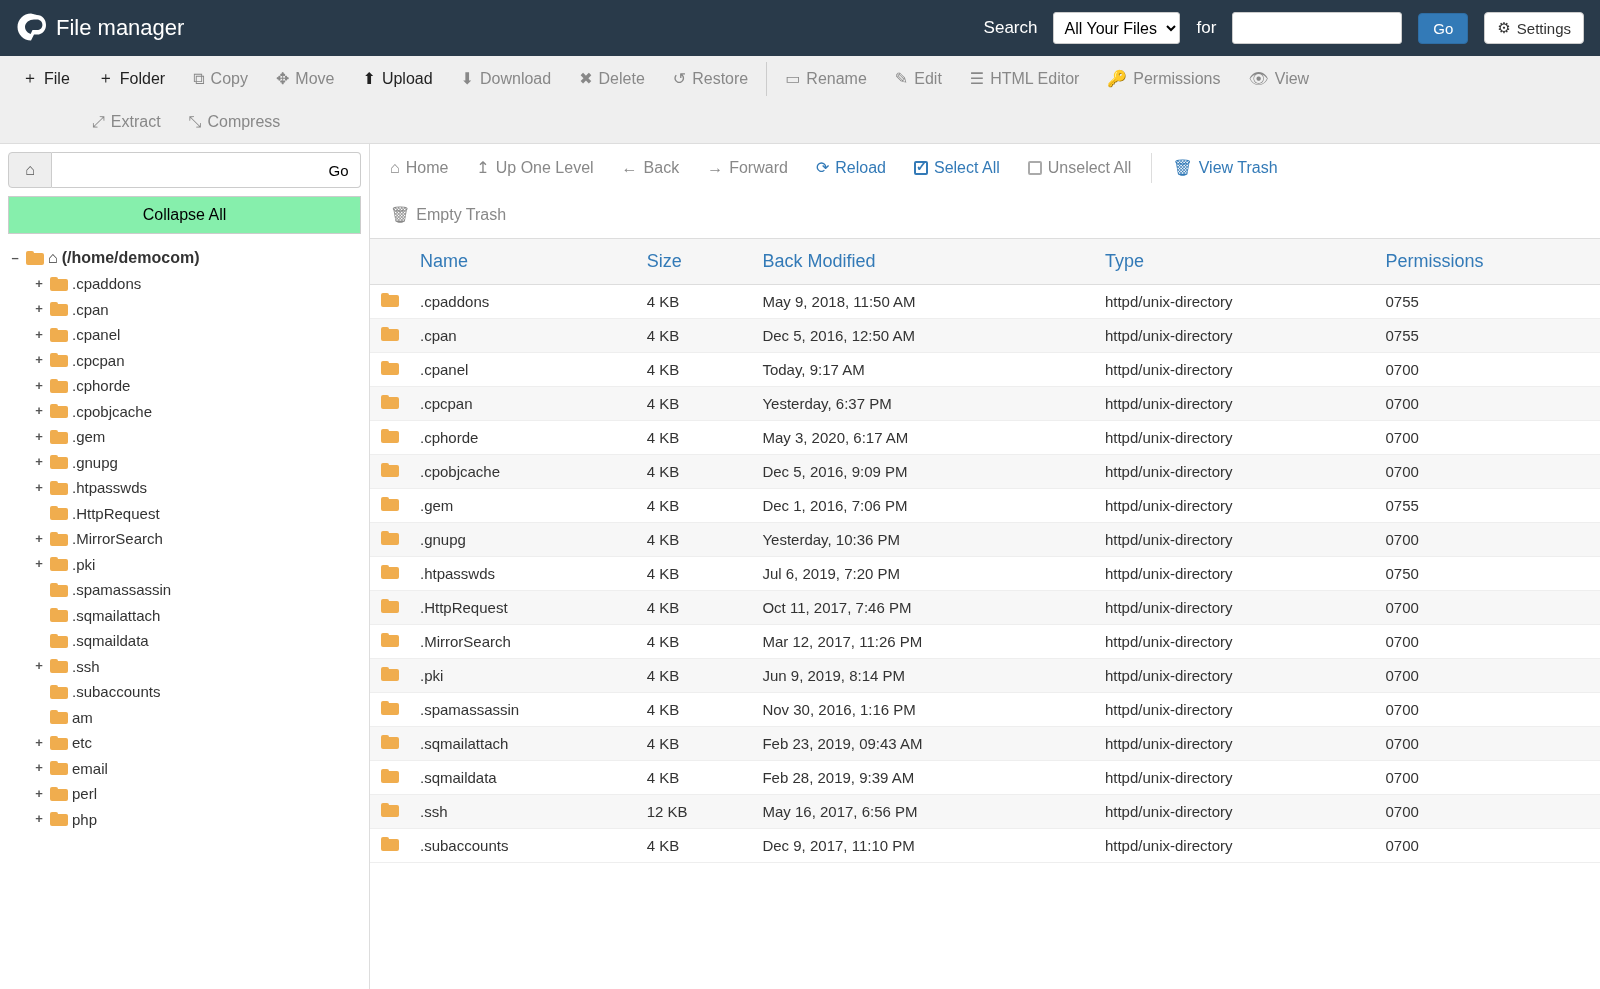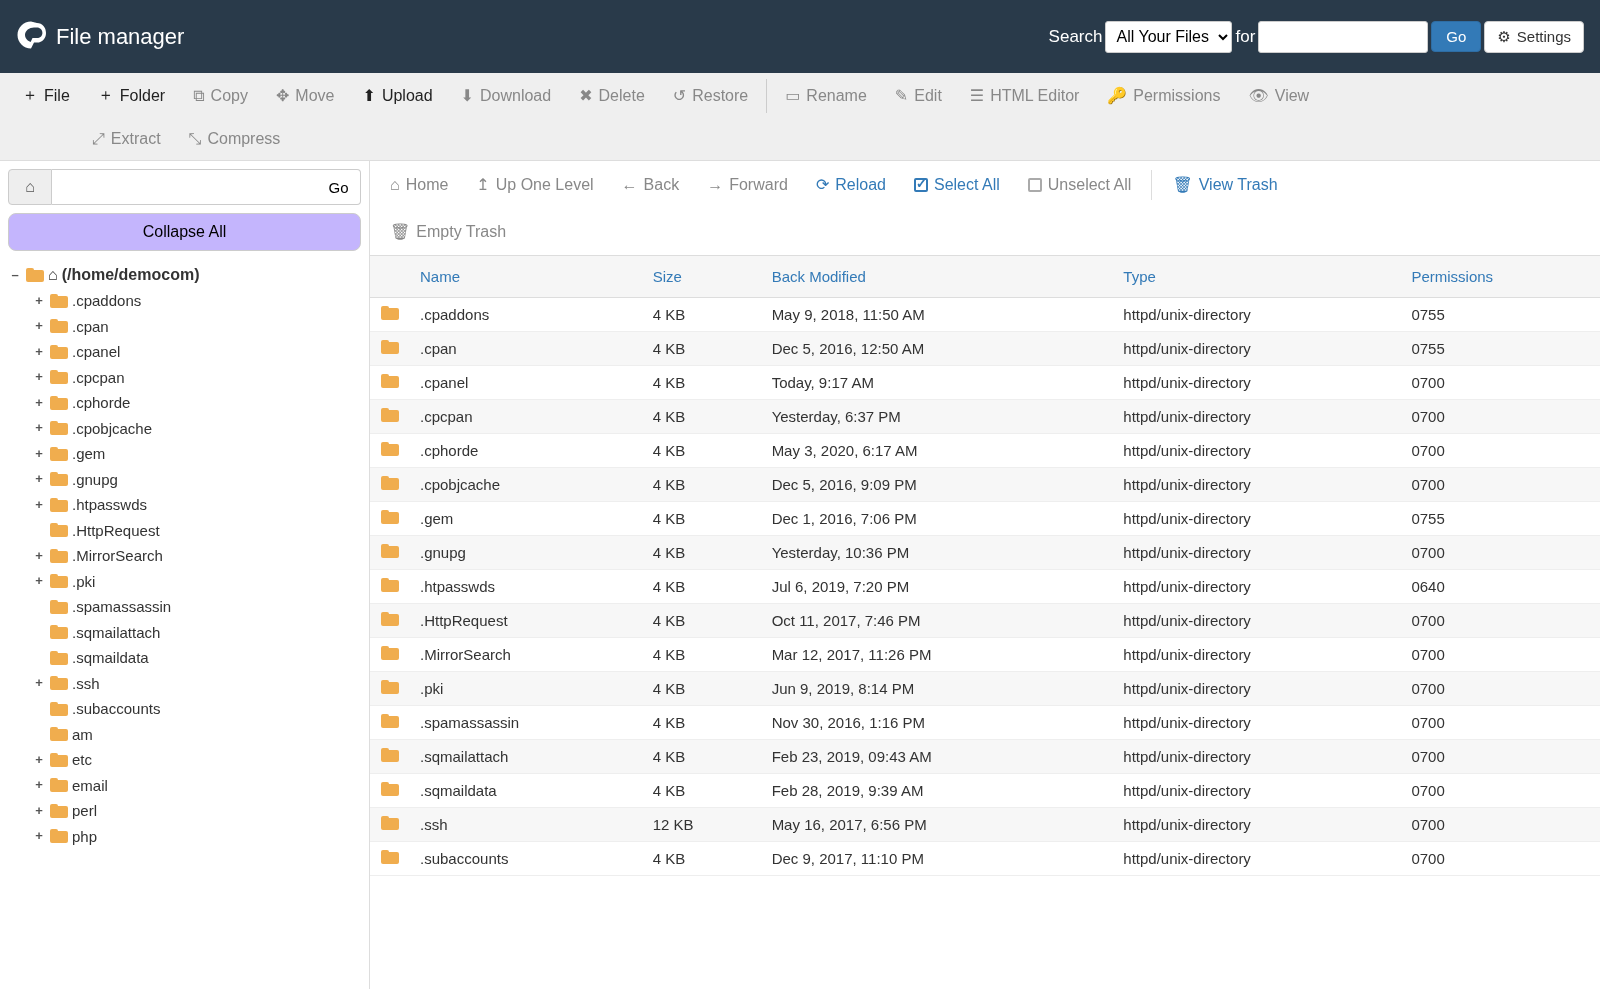--- a/index.html
+++ b/index.html
@@ -1,57 +1,57 @@
 <!DOCTYPE html>
 <html><head>
 <meta charset="utf-8">
 <style>
 * { box-sizing: border-box; margin: 0; padding: 0; }
 body { font-family: -apple-system, BlinkMacSystemFont, "Segoe UI", Helvetica, Arial, sans-serif; font-size: 14px; color: #333; background: #fff; }
-.topbar { background: #293a4a; color: #fff; display: flex; align-items: center; padding: 8px 16px; height: 73px; }
+.topbar { background: #293a4a; color: #fff; display: flex; align-items: center; padding: 8px 16px; height: 56px; }
 .topbar .logo { display: flex; align-items: center; gap: 10px; }
 .topbar .logo svg { width: 30px; height: 30px; fill: #fff; }
 .topbar .app-title { font-size: 22px; font-weight: 400; color:#fff;}
-.topbar .search-area { margin-left: auto; display: flex; align-items: center; gap: 3px; }
+.topbar .search-area { margin-left: auto; display: flex; align-items: center; gap: 16px; }
 .topbar .search-label { font-size: 17px; color:#fff;}
 .topbar select { height: 32px; background: #fff; border: 1px solid #ccc; padding: 2px 6px; font-size: 16px; border-radius: 3px; }
 .topbar input[type=text] { height: 32px; width: 170px; background: #fff; border: 1px solid #ccc; padding: 2px 8px; font-size: 14px; border-radius: 3px; }
 .topbar .go-btn { background: #337ab7; color: #fff; border: 1px solid #2e6da4; padding: 6px 14px; border-radius: 4px; font-size: 15px; cursor: pointer; }
 .topbar .settings-btn { background: #fff; color: #333; border: 1px solid #ccc; padding: 6px 12px; border-radius: 4px; font-size: 15px; cursor: pointer; display: flex; align-items: center; gap: 6px; }
 
 .toolbar { background: #efefef; border-bottom: 1px solid #ddd; padding: 0 8px; display: flex; flex-wrap: wrap; align-items: center; }
 .toolbar .tb-item { padding: 12px 14px; color: #888; display: flex; align-items: center; gap: 6px; font-size: 16px; cursor: pointer; }
 .toolbar .tb-item.enabled { color: #222; }
 .toolbar .sep { width: 1px; height: 34px; background: #ccc; margin: 0 4px; }
 
 .main { display: flex; height: calc(100vh - 140px); }
 .left-pane { width: 370px; border-right: 1px solid #ddd; padding: 8px; overflow: auto; }
 .right-pane { flex: 1; overflow: auto; }
 
 .path-bar { display: flex; gap: 0; margin-bottom: 8px; }
 .path-bar .home-btn { width: 44px; height: 36px; border: 1px solid #ccc; background:#eee; border-radius: 4px 0 0 4px; display:flex;align-items:center;justify-content:center;font-size:16px;color:#555;cursor:pointer;}
 .path-bar input { flex: 1; height: 36px; border: 1px solid #ccc; border-left:none; border-right:none; padding: 0 8px; font-size:14px;}
 .path-bar .go2-btn { width: 44px; height: 36px; border: 1px solid #ccc; border-left:none; background:#fff; border-radius: 0 4px 4px 0; cursor:pointer; font-size:15px;}
 
-.collapse-btn { width: 100%; height: 38px; border: 1px solid #ccc; background: #c4b5fd; border-radius: 8px; font-size: 16px; cursor: pointer; margin-bottom:10px;}
+.collapse-btn { width: 100%; height: 38px; border: 1px solid #ccc; background: #86efac; border-radius: 0; font-size: 16px; cursor: pointer; margin-bottom:10px;}
 
 .tree { font-size: 15px; line-height: 1.7; }
 .tree .tree-row { display: flex; align-items: center; gap: 4px; white-space: nowrap; cursor:pointer; }
 .tree .toggle { width: 14px; text-align: center; color:#555; font-weight:bold; font-size:13px;}
 .tree .root-row { font-weight: bold; font-size:16px;}
 .tree-children { padding-left: 24px; }
 
 .action-bar { border-bottom: 1px solid #ddd; padding: 4px 8px; display: flex; flex-wrap: wrap; align-items: center; gap: 4px; }
 .action-bar .ab-item { padding: 10px 12px; color: #888; display: flex; align-items: center; gap: 6px; font-size: 16px; cursor: pointer; }
 .action-bar .ab-item.blue { color: #337ab7; }
 .action-bar .ab-item.blue2 { color: #337ab7; }
 .action-bar .vsep { width:1px; background:#ddd; height:30px; margin:0 4px;}
 
 .table { width: 100%; border-collapse: collapse; }
-.table thead th { text-align: left; font-weight: normal; color: #337ab7; padding: 12px 10px; border-bottom: 1px solid #ddd; background:#f6f6f6; font-size:15px;}
+.table thead th { text-align: left; font-weight: normal; color: #337ab7; padding: 12px 10px; border-bottom: 1px solid #ddd; background:#f6f6f6; font-size:18px;}
 .table thead th:first-child { width: 40px; }
 .table tbody td { padding: 8px 10px; border-bottom: 1px solid #eee; font-size: 15px; color:#333;}
 .table tbody tr:nth-child(even) { background: #f7f7f7; }
 .table tbody td.icon-cell { width: 40px; text-align:center;}
 
 .folder-icon { display:inline-block; width:18px; height:14px; position:relative;}
 .folder-icon::before { content:""; position:absolute; top:2px; left:0; width:18px; height:12px; background:#f0ad4e; border-radius:2px;}
 .folder-icon::after { content:""; position:absolute; top:0; left:0; width:8px; height:4px; background:#f0ad4e; border-radius:2px 2px 0 0;}
 .folder-icon.open::before { background:#f0ad4e; }
 .checkbox-icon{display:inline-block;width:14px;height:14px;border:2px solid #337ab7;position:relative;border-radius:2px;}
@@ -400,21 +400,21 @@
             <td>Yesterday, 10:36 PM</td>
             <td>httpd/unix-directory</td>
             <td>0700</td>
           </tr>
           <tr>
             <td class="icon-cell"><span class="folder-icon"></span></td>
             <td>.htpasswds</td>
             <td>4 KB</td>
             <td>Jul 6, 2019, 7:20 PM</td>
             <td>httpd/unix-directory</td>
-            <td>0640</td>
+            <td>0750</td>
           </tr>
           <tr>
             <td class="icon-cell"><span class="folder-icon"></span></td>
             <td>.HttpRequest</td>
             <td>4 KB</td>
             <td>Oct 11, 2017, 7:46 PM</td>
             <td>httpd/unix-directory</td>
             <td>0700</td>
           </tr>
           <tr>

